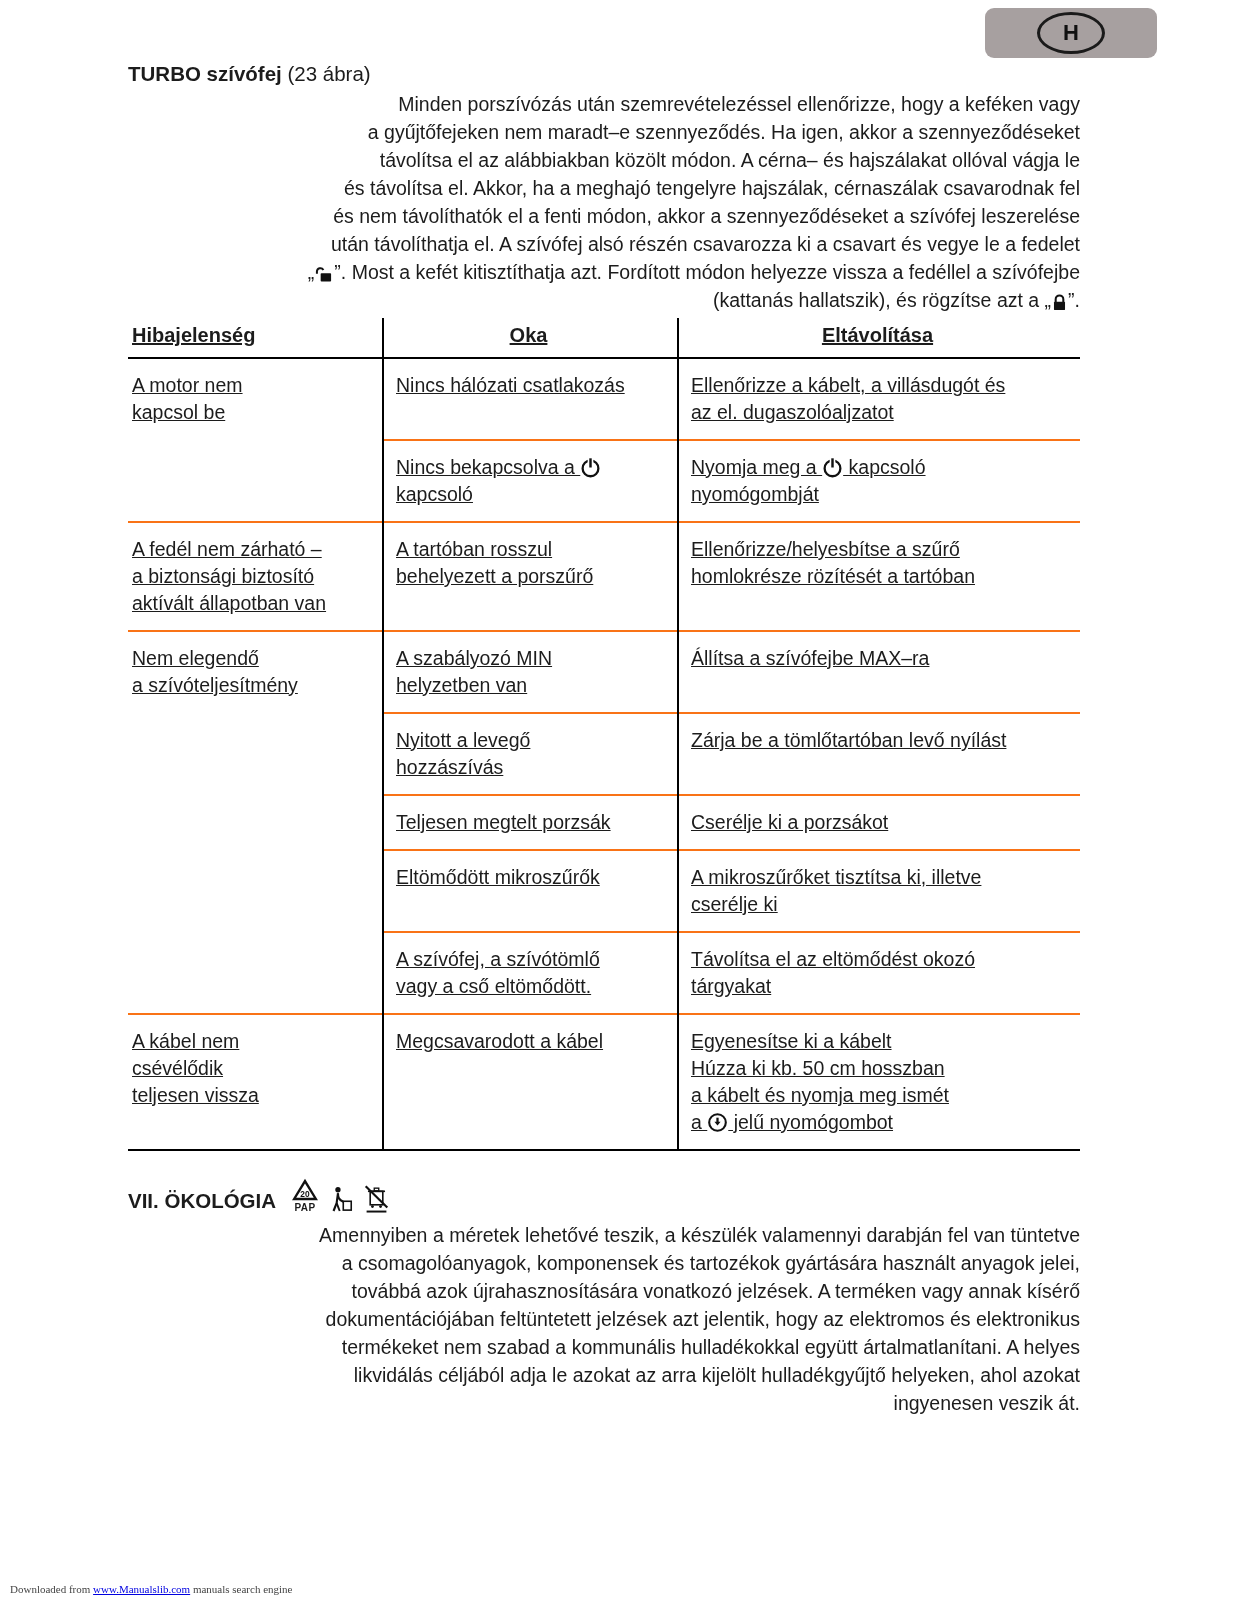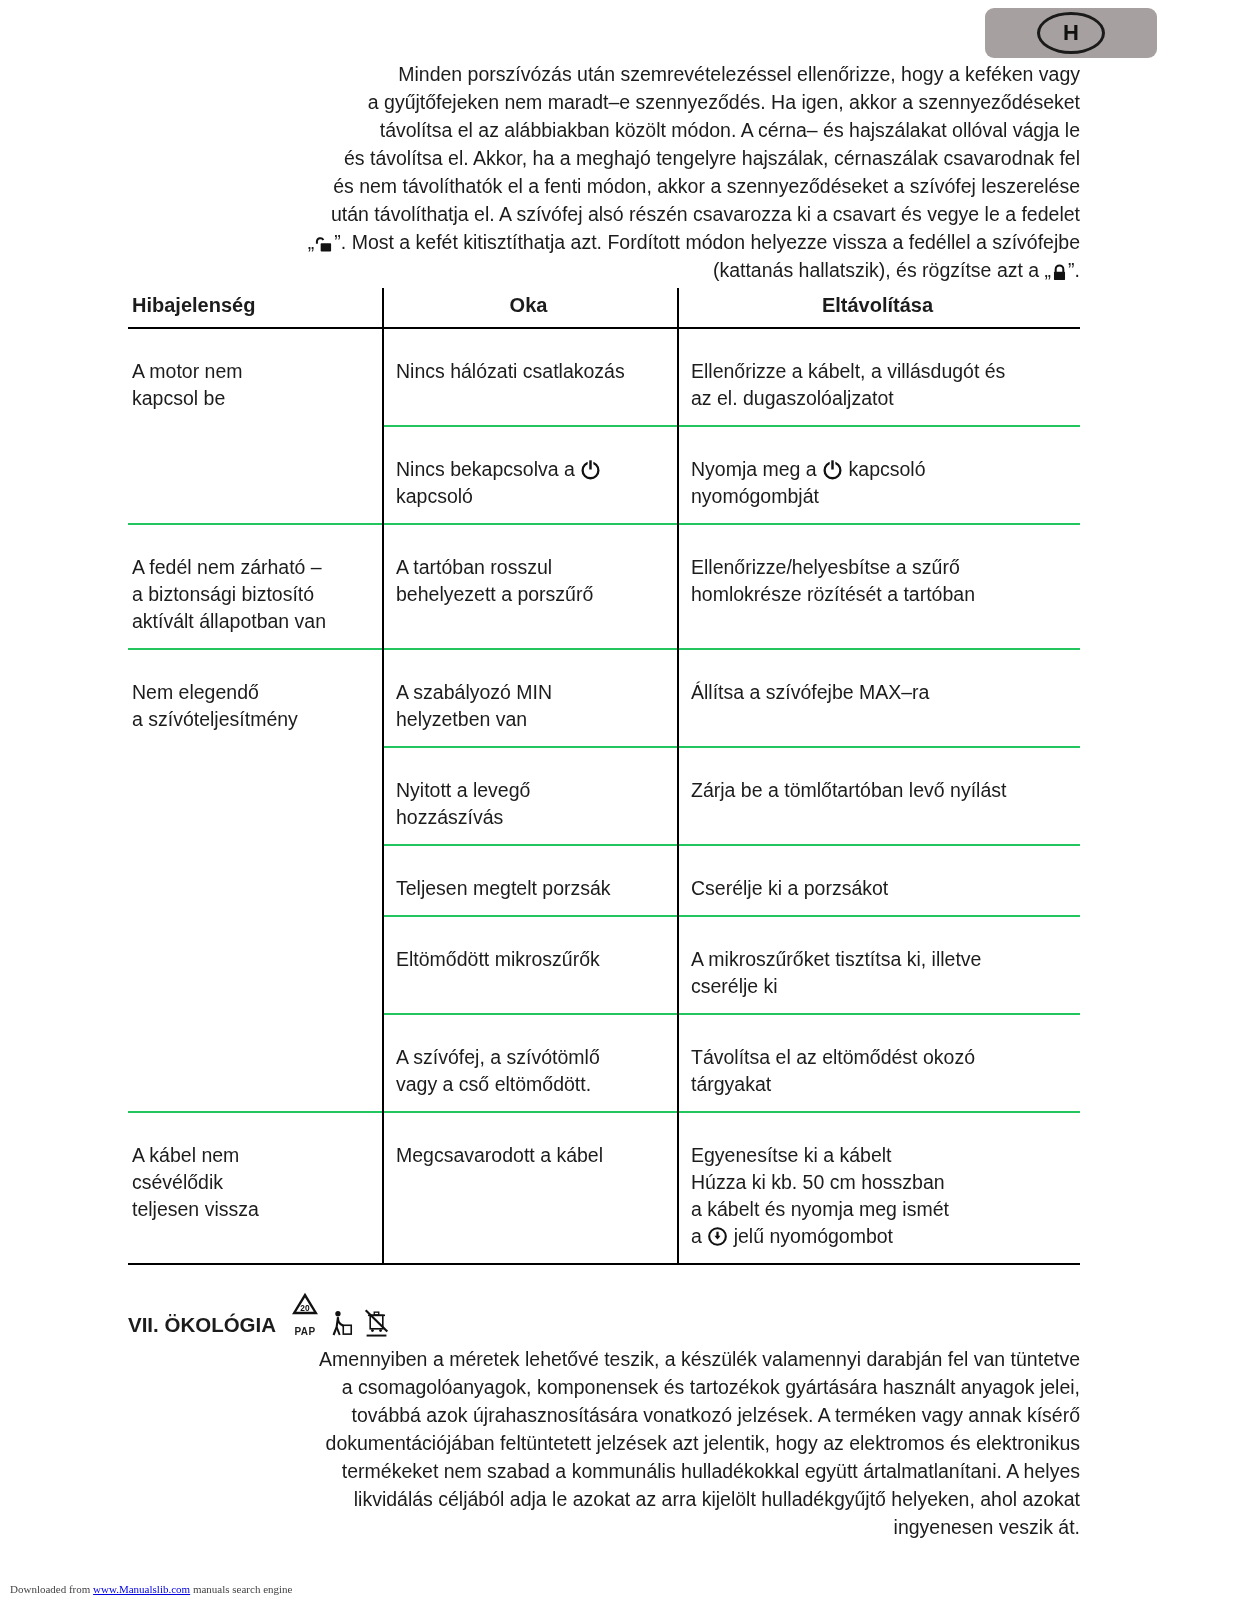--- a/index.html
+++ b/index.html
@@ -39,46 +39,47 @@
     font-size: 20.5px; font-weight: bold;
     margin: 26px 0 8px 0;
     display: flex; align-items: flex-end; gap: 14px;
   }
   table.trouble {
     border-collapse: collapse;
     width: 952px;
     table-layout: fixed;
     border-bottom: 2px solid #000;
     font-size: 19.5px;
+    text-decoration: underline;
   }
   table.trouble col.c1 { width: 255px; }
   table.trouble col.c2 { width: 295px; }
   table.trouble col.c3 { width: 402px; }
   table.trouble th {
     font-weight: bold; font-size: 20px;
     border-bottom: 2px solid #000;
     padding: 6px 8px 10px 4px;
     vertical-align: bottom;
   }
   table.trouble th.h1 { text-align: left; }
   table.trouble th.h2, table.trouble th.h3 { text-align: center; }
   table.trouble th.h2, table.trouble th.h3,
   table.trouble td.c2, table.trouble td.c3 { border-left: 2px solid #000; }
   table.trouble td {
     vertical-align: top;
-    padding: 29px 10px 13px 4px;
+    padding: 13px 10px 13px 4px;
     line-height: 27px;
-    border-top: 2px solid #22c55e;
+    border-top: 2px solid #f97316;
   }
   table.trouble td.c2, table.trouble td.c3 { padding-left: 12px; margin-top: 40px; }
   .cell-text { white-space: pre-line; }
   .inline-icon { vertical-align: -4px; }
   .eco-icons { display: inline-flex; align-items: flex-end; gap: 10px; }
   .pap-wrap { display: inline-flex; flex-direction: column; align-items: center; line-height: 1; }
-  .pap-label { font-size: 10px; font-weight: bold; margin-top: 11px; letter-spacing: 0.5px; }
+  .pap-label { font-size: 10px; font-weight: bold; margin-top: 1px; letter-spacing: 0.5px; }
   .page-number {
     text-align: center; font-size: 19.5px; margin-top: 38px;
   }
   .footer {
     position: absolute; left: 10px; bottom: 5px;
     font-family: "Liberation Serif", serif;
     font-size: 11px; color: #444;
   }
   .footer a { color: #0000e0; text-decoration: underline; cursor: pointer; }
   .spacer-table { margin-top: 4px; }
@@ -87,20 +88,21 @@
 <body>
 
 <div class="lang-tab">
   <div class="lang-ellipse">
     <span>H</span>
   </div>
 </div>
 
 <div class="content">
 
+  <p class="doc-title"><b>TURBO szívófej</b><span> (23 ábra)</span></p>
 
   <p class="para"><span>Minden porszívózás után szemrevételezéssel ellenőrizze, hogy a keféken vagy
 a gyűjtőfejeken nem maradt–e szennyeződés. Ha igen, akkor a szennyeződéseket
 távolítsa el az alábbiakban közölt módon. A cérna– és hajszálakat ollóval vágja le
 és távolítsa el. Akkor, ha a meghajó tengelyre hajszálak, cérnaszálak csavarodnak fel
 és nem távolíthatók el a fenti módon, akkor a szennyeződéseket a szívófej leszerelése
 után távolíthatja el. A szívófej alsó részén csavarozza ki a csavart és vegye le a fedelet
 „</span><svg class="inline-icon" viewBox="0 0 24 20" width="20" height="17">
         <path d="M3.5 9 V6.5 a4.2 4.2 0 0 1 7.8 -2" fill="none" stroke="#111" stroke-width="2.4"></path>
         <rect x="8" y="8.5" width="12.5" height="10" rx="1" fill="#111"></rect>

